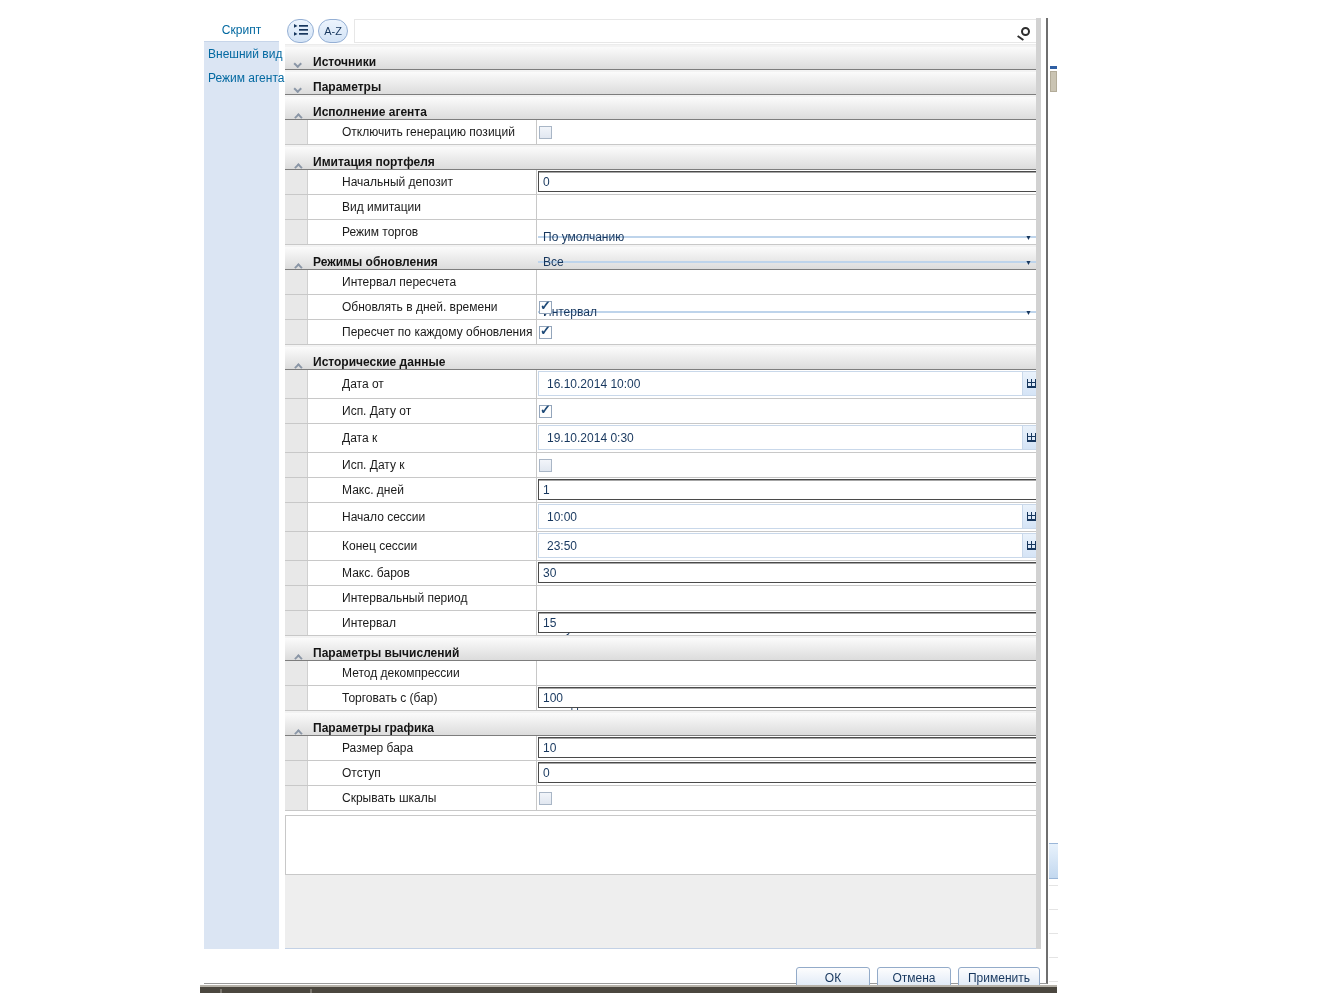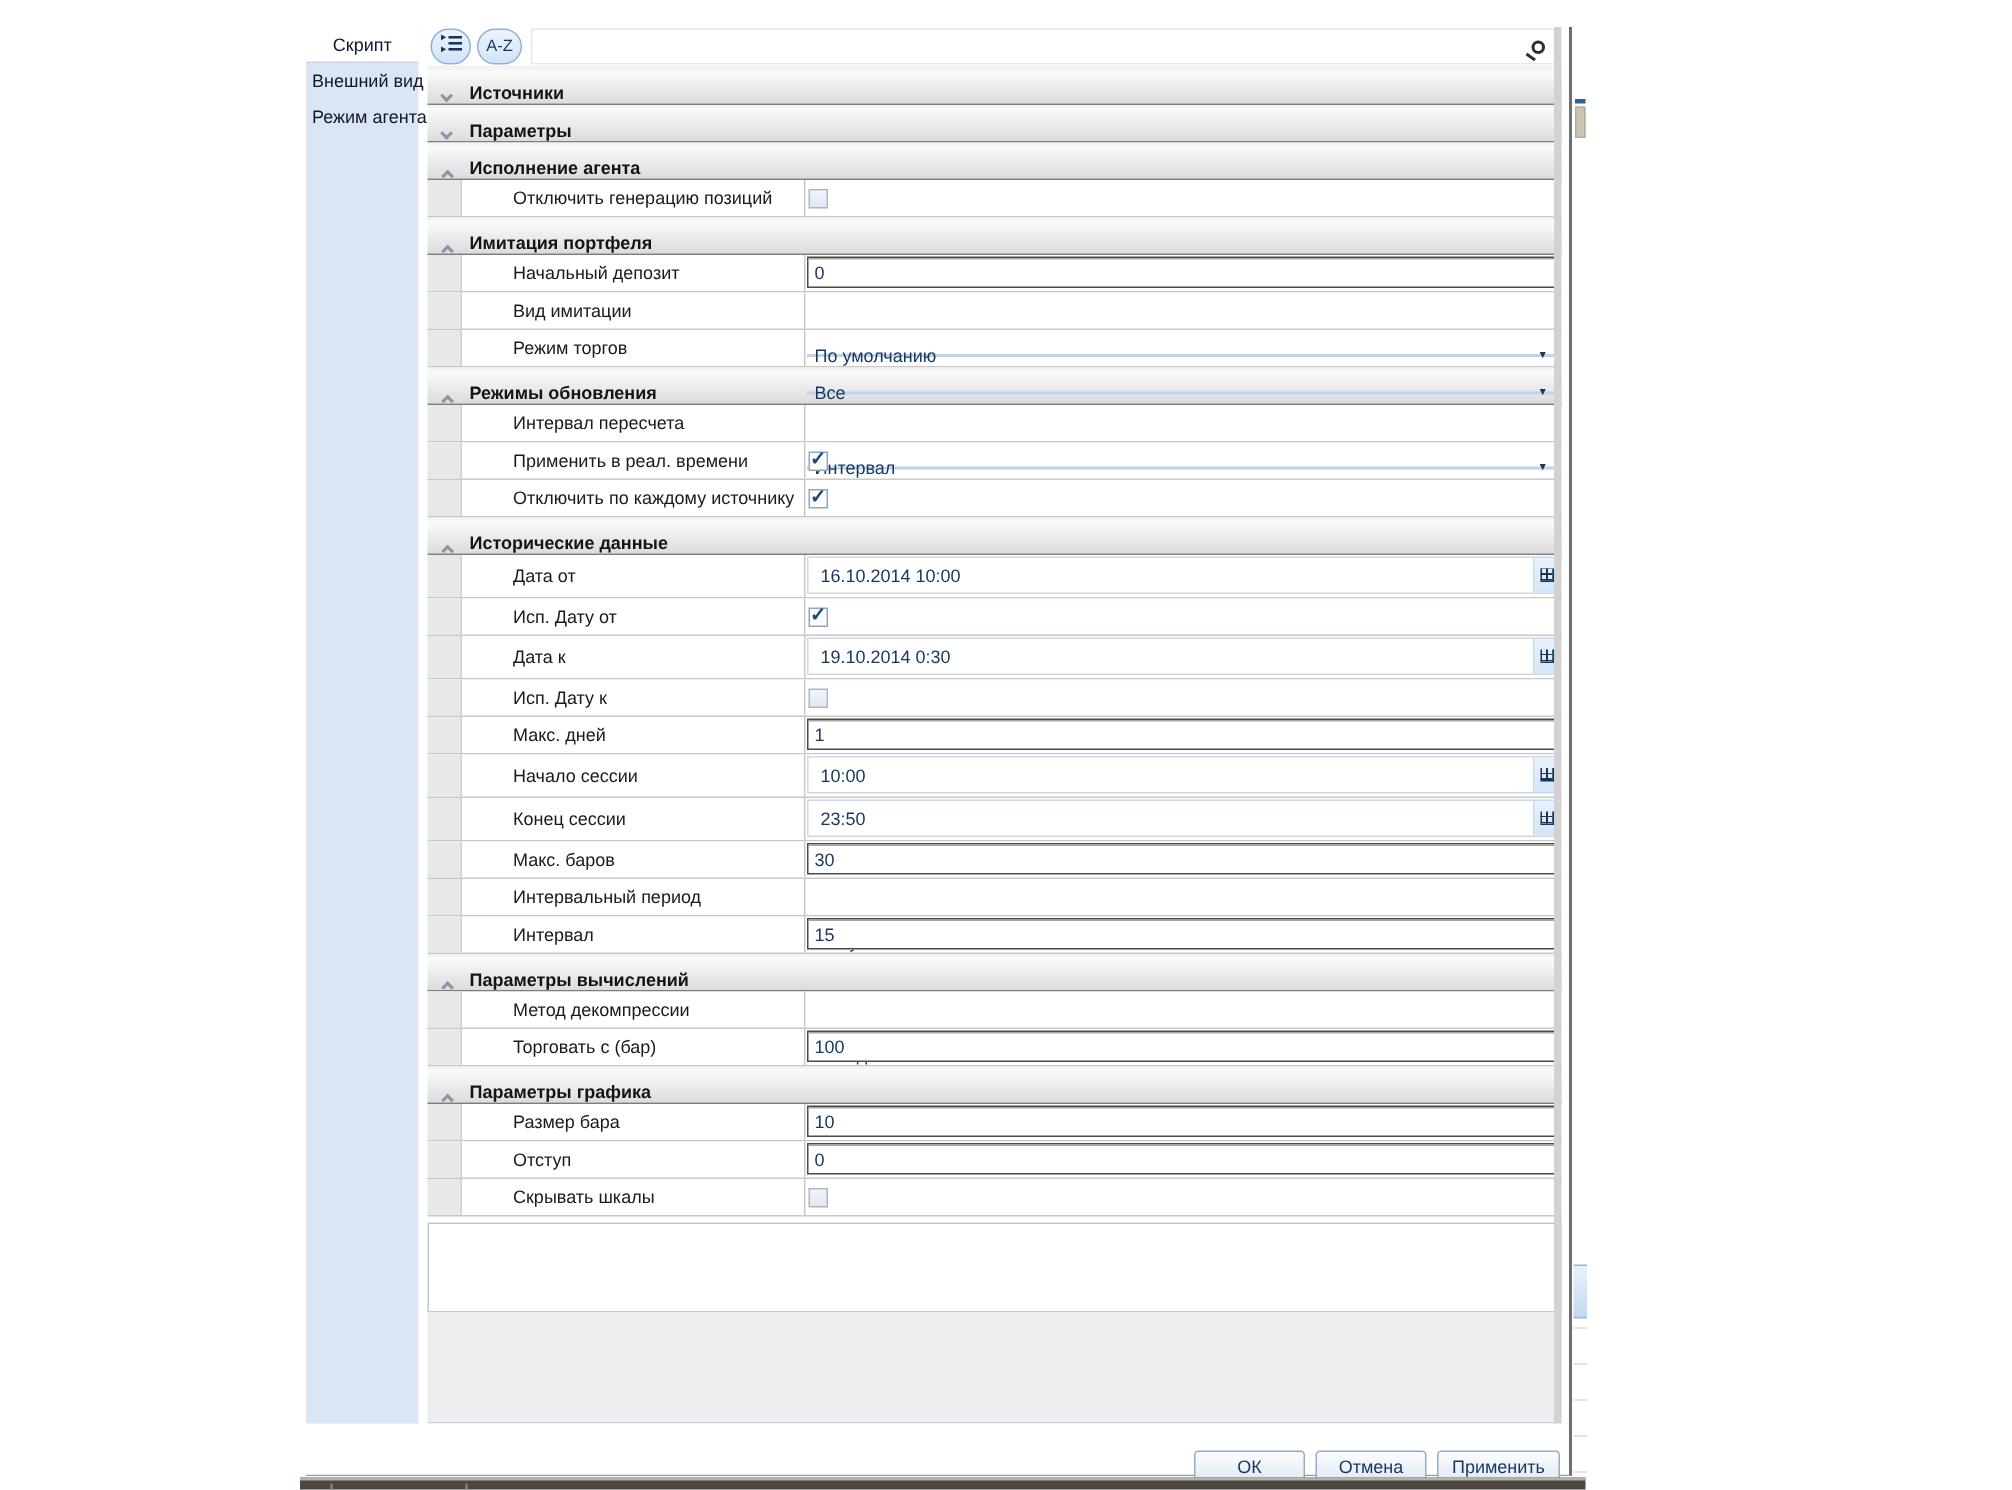--- a/index.html
+++ b/index.html
@@ -4,21 +4,21 @@
 <style>
   * { margin:0; padding:0; box-sizing:border-box; }
   html,body { width:1341px; height:993px; background:#ffffff; overflow:hidden;
               font-family:"Liberation Sans", sans-serif; }
 
   .dialog { position:absolute; left:204px; top:18px; width:844px; height:966px;
             background:#fff; border-right:2px solid #6f6f6f; border-bottom:1px solid #9a9a9a; }
 
   
   .sidebar { position:absolute; left:0; top:0; width:75px; height:932px; background:#dbe5f3; }
-  .tab { height:24px; line-height:24px; font-size:12px; color:#0f172a; padding-left:4px; white-space:nowrap; }
+  .tab { height:24px; line-height:24px; font-size:12px; color:#0369a1; padding-left:4px; white-space:nowrap; }
   .tab.selected { background:#ffffff; text-align:center; padding-left:0;
                   border-bottom:1px solid #c7d5e9; }
 
   
   .main { position:absolute; left:81px; top:0; width:756px; height:932px; }
   .scroll-strip { position:absolute; right:0; top:0; width:5px; height:932px; background:#d2d2d2; }
 
   
   .toolbar { height:27px; background:#fff; display:flex; align-items:flex-start;
              border-bottom:1px solid #ececec; }
@@ -198,30 +198,30 @@
           <div class="plabel">Интервал пересчета</div>
           <div class="pval">
             <div class="combo">
               <span class="val">Интервал</span>
               <span class="arrow">▼</span>
             </div>
           </div>
         </div>
         <div class="prow">
           <div class="gut"></div>
-          <div class="plabel">Применить в реал. времени</div>
+          <div class="plabel">Обновлять в дней. времени</div>
           <div class="pval">
             <div class="cb checked">
               <span class="check-glyph">✓</span>
             </div>
           </div>
         </div>
         <div class="prow">
           <div class="gut"></div>
-          <div class="plabel">Отключить по каждому источнику</div>
+          <div class="plabel">Пересчет по каждому обновления</div>
           <div class="pval">
             <div class="cb checked">
               <span class="check-glyph">✓</span>
             </div>
           </div>
         </div>
         <div class="sec">
           <span class="chev up"></span>
           <span class="title">Исторические данные</span>
         </div>

